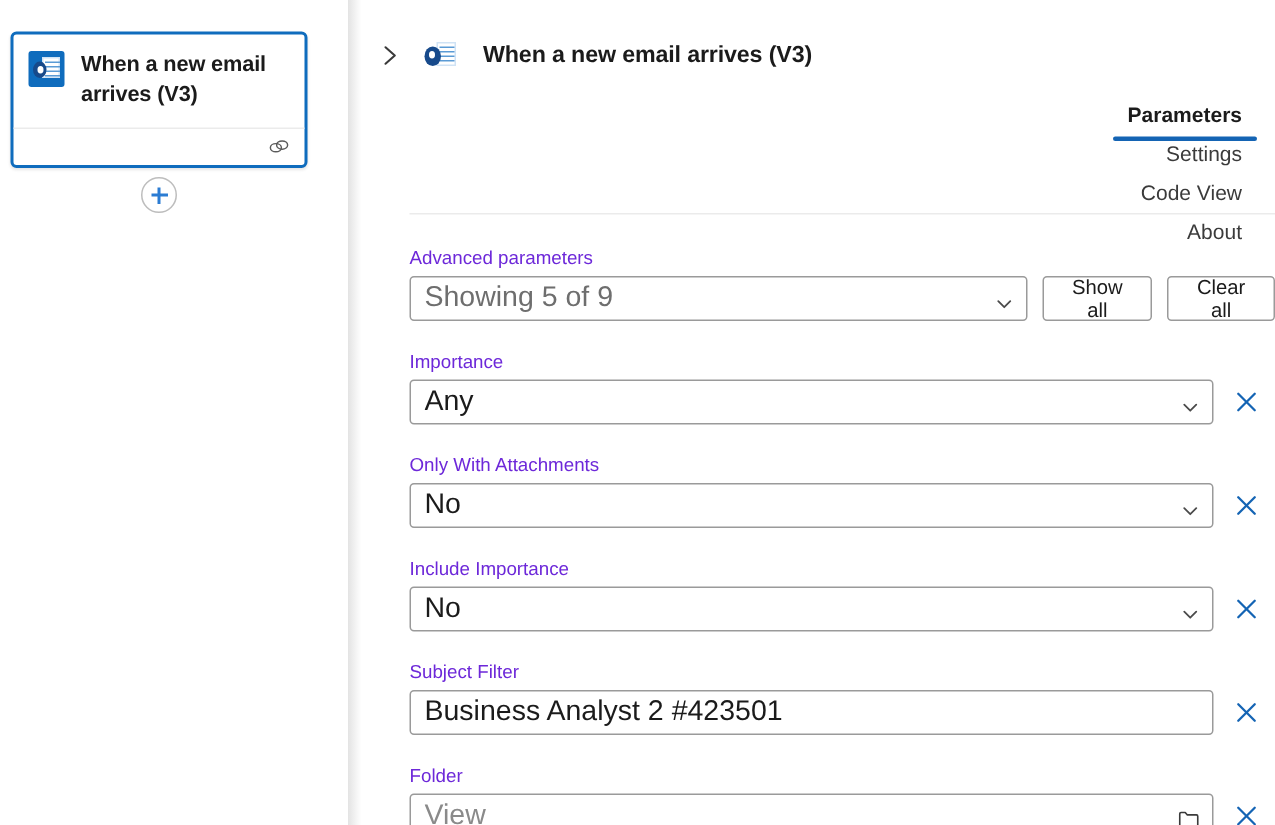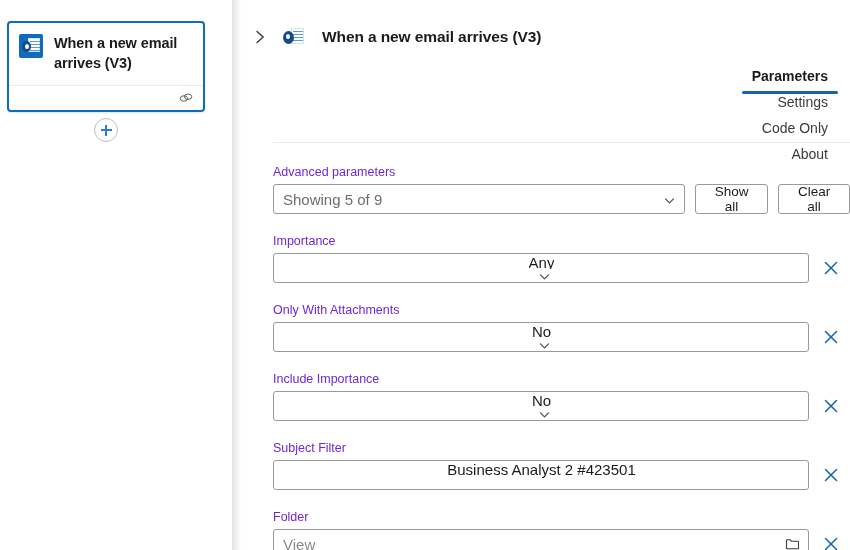--- a/index.html
+++ b/index.html
@@ -163,21 +163,21 @@
   }
   .field-row { display: flex; align-items: center; }
 
   .control {
     height: 30px;
     border: 1px solid #9a9a9a;
     border-radius: 3px;
     background: #ffffff;
     display: flex; align-items: center;
     padding: 0 8px 0 9px;
-    font-size: 15px;
+    font-size: 19px;
     color: #1b1b1b;
     position: relative;
   }
   .control .value { flex: 1 1 auto; white-space: nowrap; overflow: hidden; }
   .control .value.placeholderish { color: #8a8a8a; }
   .chev {
     flex: 0 0 13px; width: 13px; height: 13px; color: #4b4b4b;
     margin-left: 6px;
   }
   .folder-ico { flex: 0 0 15px; width: 15px; height: 14px; color: #3b3b3b; margin-left: 6px; }
@@ -200,21 +200,21 @@
     font-size: 13.5px;
     color: #1b1b1b;
     display: flex; align-items: center; justify-content: center;
     padding: 0 11px;
     margin-left: 10px;
     cursor: pointer;
     font-family: "Liberation Sans", sans-serif;
   }
 
   .field-block { margin-top: 19px; }
-  .ctl-wide { width: 536px; flex-direction: column; }
+  .ctl-wide { width: 536px; }
   .ctl-narrow { width: 536px; }
 </style>
 </head>
 <body>
 
 <div id="app">
 
   <div id="canvas-panel">
 
     <div id="flow-card">
@@ -256,21 +256,21 @@
           <span class="sheet"></span>
           <span class="oval"></span>
         </span>
       </span>
       <span id="header-title">When a new email arrives (V3)</span>
     </div>
 
     <div id="tabs">
       <div class="tab active">Parameters</div>
       <div class="tab">Settings</div>
-      <div class="tab">Code Only</div>
+      <div class="tab">Code View</div>
       <div class="tab">About</div>
     </div>
     <div id="tabs-divider"></div>
 
     <div id="form-area">
 
       <div>
         <div class="field-label">Advanced parameters</div>
         <div id="advanced-row">
           <div class="control" id="advanced-select">

